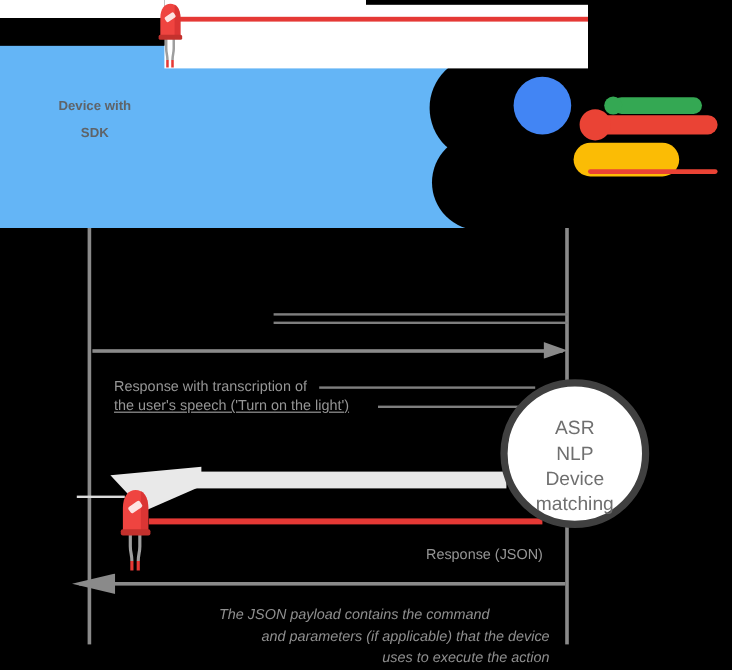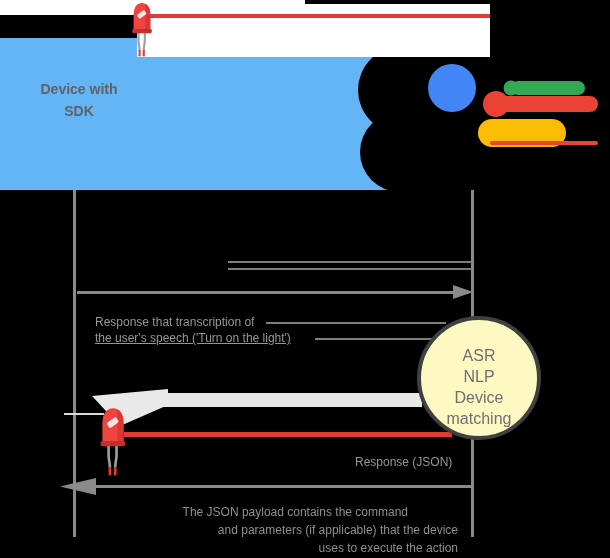--- a/index.html
+++ b/index.html
@@ -9,42 +9,42 @@
   }
   .abs{position:absolute;}
   
   .white-strip{left:137px;top:0;width:353px;height:57px;background:#fff;}
   .black-bar-top-left{left:0;top:15px;width:137px;height:23px;background:#000;}
   .white-corner{left:0;top:0;width:137px;height:15px;background:#fff;}
   .black-top-edge{left:305px;top:0;width:305px;height:4px;background:#000;}
   
   .blue-box{left:0;top:38px;width:390px;height:152px;background:#64B5F6;}
   .device-label{left:0;top:78px;width:158px;text-align:center;color:#5F6368;
-    font-size:14px;font-weight:bold;line-height:22px;}
+    font-size:11px;font-weight:bold;line-height:22px;}
   
   .lifeline{width:3px;top:190px;height:347px;background:#8A8A8A;}
   .lifeline-left{left:73px;}
   .lifeline-right{left:471px;}
   
   .thin-line{height:2px;background:#7E7E7E;}
   .msg-label{color:#969696;font-size:12px;white-space:nowrap;}
   .arrow-line{height:3px;background:#8A8A8A;}
   
   .asr-circle{left:417px;top:316px;width:124px;height:124px;border-radius:50%;
-    background:#fef9c3;border:4px solid #404040;box-sizing:border-box;
+    background:#ffffff;border:6px solid #404040;box-sizing:border-box;
     color:#6F6F6F;font-size:16px;line-height:21px;text-align:center;padding-top:25px;}
   
   .gray-band{left:152px;top:393px;width:270px;height:14px;background:#E9E9E9;}
   .led-connector{left:64px;top:413px;width:40px;height:2px;background:#DCDCDC;}
   
   .red-line{background:#E53935;}
   .red-line-top{left:147px;top:14px;width:343px;height:4px;}
   .red-line-mid{left:124px;top:432px;width:328px;height:5px;}
   
-  .caption-line{color:#8F8F8F;font-size:12px;white-space:nowrap;text-align:right;}
+  .caption-line{color:#8F8F8F;font-size:12px;white-space:nowrap;text-align:right;font-style:italic;}
 </style>
 </head>
 <body>
 
 <div class="stage">
 
   <div class="abs white-corner"></div>
   <div class="abs blue-box"></div>
 
   <svg class="abs" style="left:340px;top:0;" width="270" height="240" viewBox="0 0 270 240">
@@ -96,21 +96,21 @@
   <div class="abs lifeline lifeline-left"></div>
   <div class="abs lifeline lifeline-right"></div>
 
   <div class="abs thin-line" style="left:228px;top:261px;width:245px;"></div>
   <div class="abs thin-line" style="left:228px;top:268px;width:245px;"></div>
   <div class="abs arrow-line" style="left:77px;top:291px;width:392px;"></div>
   <svg class="abs" style="left:453px;top:285px;" width="20" height="14" viewBox="0 0 20 14">
     <polygon points="0,0 20,7 0,14" fill="#8A8A8A"></polygon>
   </svg>
 
-  <div class="abs msg-label" style="left:95px;top:315px;">Response that transcription of</div>
+  <div class="abs msg-label" style="left:95px;top:315px;">Response with transcription of</div>
   <div class="abs thin-line" style="left:266px;top:322px;width:180px;"></div>
   <div class="abs msg-label" style="left:95px;top:331px;text-decoration:underline;">the user's speech ('Turn on the light')</div>
   <div class="abs thin-line" style="left:315px;top:338px;width:131px;"></div>
 
   <div class="abs gray-band"></div>
   <svg class="abs" style="left:86px;top:386px;" width="82" height="42" viewBox="0 0 82 42">
     <polygon points="6,10 82,3 82,19 34,40" fill="#E9E9E9"></polygon>
   </svg>
   <div class="abs led-connector"></div>
 

